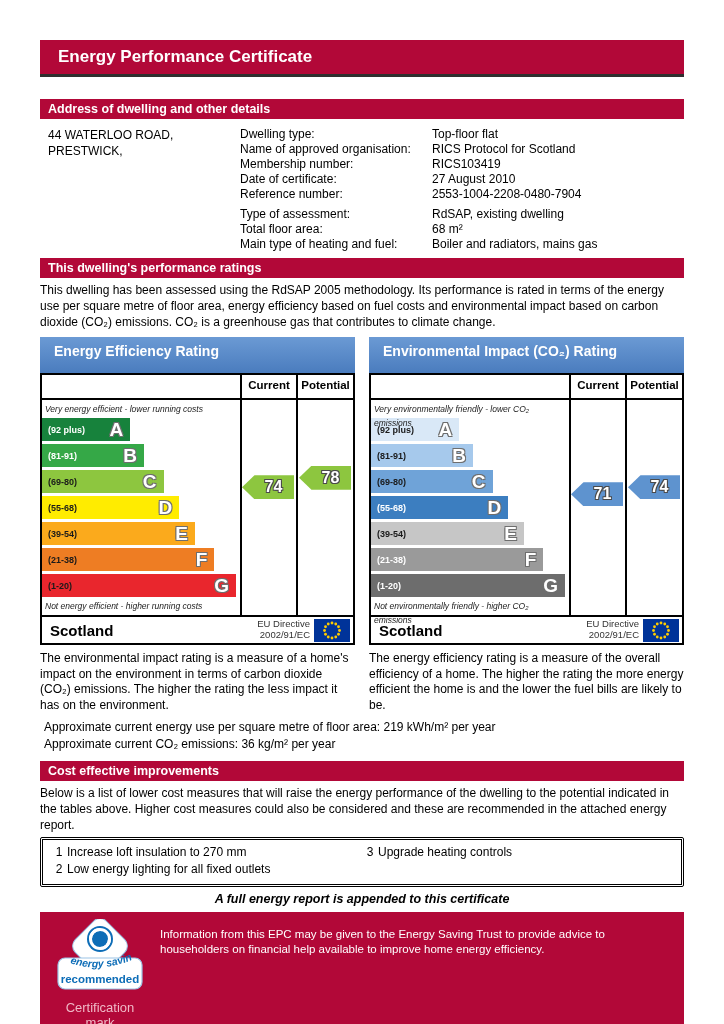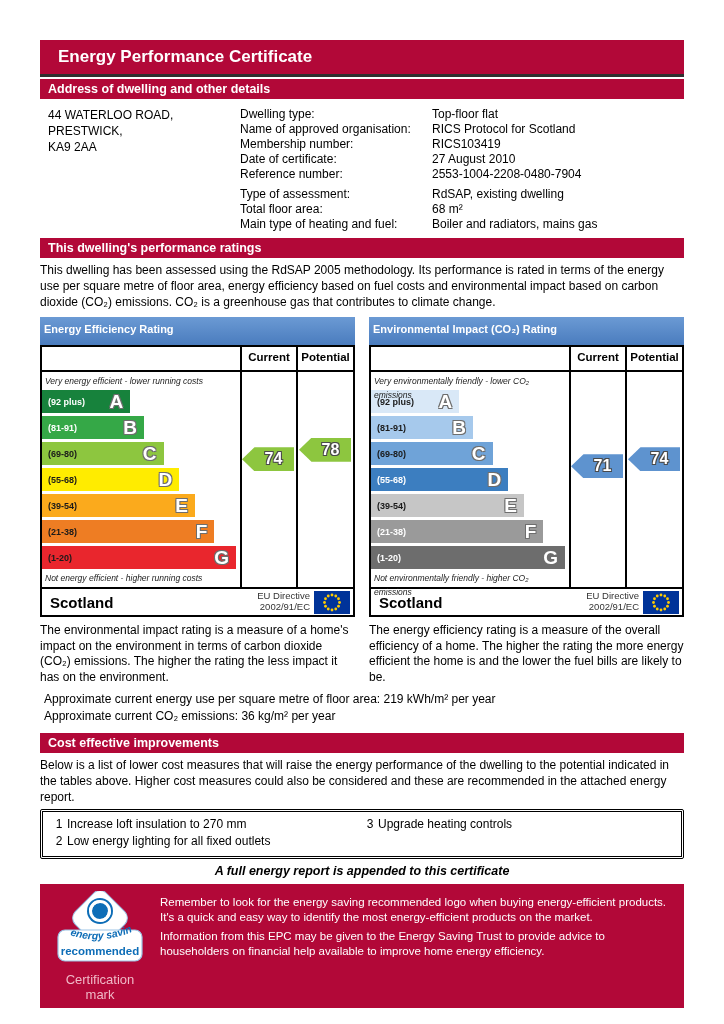--- a/index.html
+++ b/index.html
@@ -13,42 +13,42 @@
 
   
   .main-title {
     background: #b20838; color: #fff; font-weight: bold; font-size: 17px;
     padding: 7px 18px; border-bottom: 3px solid #2f2f2f;
   }
   .bar {
     background: #b20838; color: #fff; font-weight: bold; font-size: 12.5px;
     padding: 3px 8px;
   }
-  .bar.addr { margin-top: 2px; }
+  .bar.addr { margin-top: 22px; }
   .bar.perf { margin-top: 6px; }
   .bar.cost { margin-top: 8px; }
 
   
   .details-wrap { display: flex; margin: 8px 0 6px 0; }
   .addr-col { width: 200px; padding-left: 8px; font-size: 12px; line-height: 16px; }
   .detail-rows { flex: 1; }
   .detail-row { display: grid; grid-template-columns: 192px 1fr; font-size: 12px; line-height: 15px; }
   .detail-row.gap { margin-top: 5px; }
 
   
   .para { font-size: 12px; line-height: 16px; margin-top: 4px; }
   .approx-line { font-size: 12px; line-height: 17px; padding-left: 4px; }
   .approx-wrap { margin-top: 6px; }
 
   
   .charts-row { display: flex; gap: 14px; margin-top: 7px; }
   .chart { width: 315px; }
   .chart-title {
     background: linear-gradient(#6b9ad4, #4a7cbe); color: #fff; font-weight: bold;
-    font-size: 11px; padding: 6px 4px; height: 28px;
+    font-size: 14px; padding: 6px 14px; height: 36px;
   }
   .chart-table { border: 2px solid #000; background: #fff; }
   .chart-row { display: grid; grid-template-columns: 1fr 56px 57px; }
   .chart-head { border-bottom: 2px solid #000; }
   .chart-head .cell { font-size: 11.5px; font-weight: bold; text-align: center; line-height: 21px; height: 23px; }
   .col-cell { border-left: 2px solid #000; }
   .arrow-cell { position: relative; }
   .band-area { padding: 2px 2px 2px 0; }
   .caption-top, .caption-bottom { font-size: 8.5px; font-style: italic; color: #222; height: 14px; line-height: 14px; padding-left: 3px; }
   .caption-bottom { margin-top: 2px; }
@@ -110,21 +110,20 @@
 <div class="content">
 
   <div class="main-title">Energy Performance Certificate</div>
 
   <div class="bar addr">Address of dwelling and other details</div>
 
   <div class="details-wrap">
     <div class="addr-col">
       <div>44 WATERLOO ROAD,</div>
       <div>PRESTWICK,</div>
-      <div>KA9 2AA</div>
     </div>
     <div class="detail-rows">
       <div class="detail-row">
           <span>Dwelling type:</span>
           <span>Top-floor flat</span>
         </div>
       <div class="detail-row">
           <span>Name of approved organisation:</span>
           <span>RICS Protocol for Scotland</span>
         </div>
@@ -361,20 +360,19 @@
         <path d="M44 29.5 a9.5 9.5 0 1 0 -9.5 -9.5" fill="none" stroke="#ffffff" stroke-width="3"></path>
         <defs>
             <path id="estArc" d="M10 43 Q44 55 78 40"></path>
           </defs>
         <text font-size="10.5" font-style="italic" font-weight="bold" fill="#0d6db7"><textPath href="#estArc" startOffset="4">energy saving</textPath></text>
         <text x="44" y="64" text-anchor="middle" font-size="11.5" font-weight="bold" fill="#0d6db7">recommended</text>
       </svg>
       <div class="cert-mark">Certification mark</div>
     </div>
     <div class="banner-text">
-      <div class="p1">Remember to look for the energy saving recommended logo when buying energy-efficient products. It's a quick and easy way to identify the most energy-efficient products on the market.</div>
       <div class="p2">Information from this EPC may be given to the Energy Saving Trust to provide advice to householders on financial help available to improve home energy efficiency.</div>
     </div>
   </div>
 
   <div class="nb">N.B. THIS CERTIFICATE MUST BE AFFIXED TO THE DWELLING AND NOT BE REMOVED UNLESS IT IS REPLACED WITH AN UPDATED VERSION</div>
 
 </div>
 
 </body></html>

